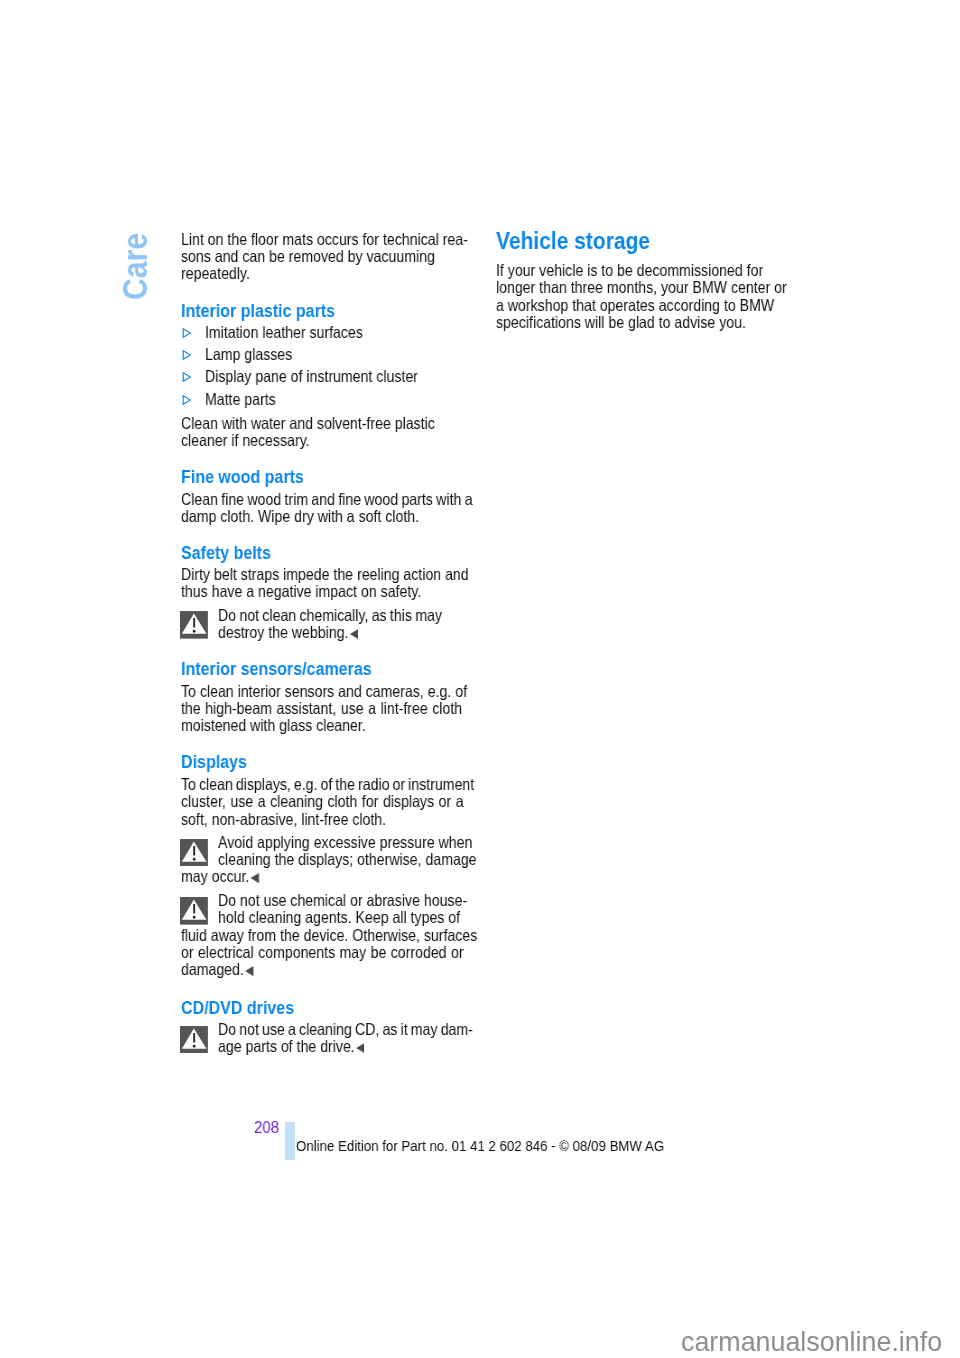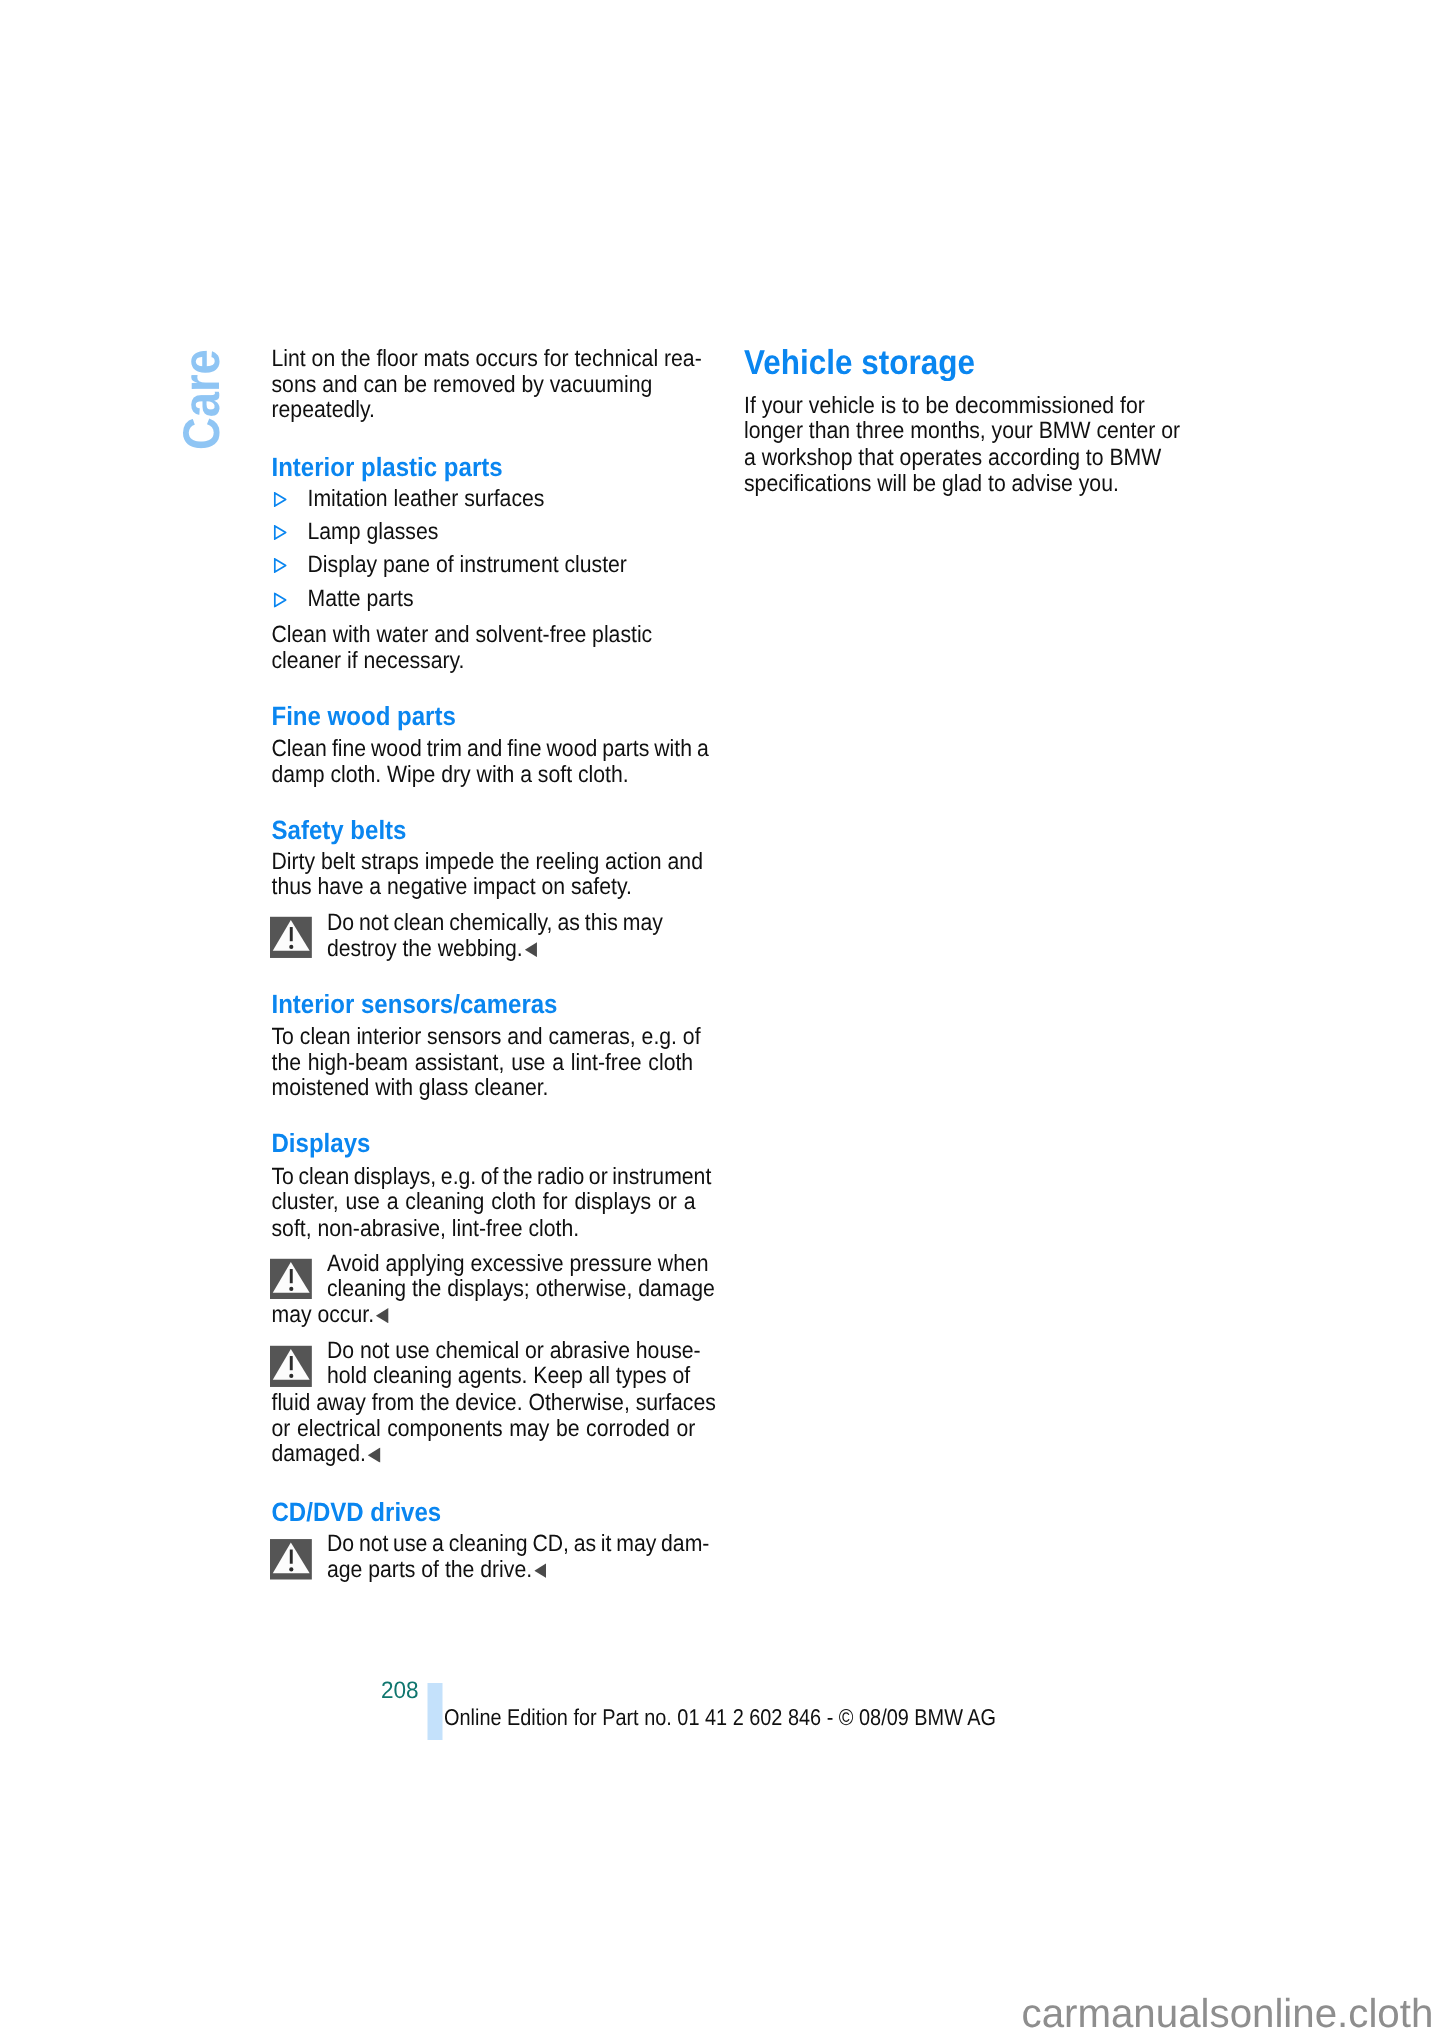--- a/index.html
+++ b/index.html
@@ -11,21 +11,21 @@
   .body-txt{font-size:15.67px;line-height:17.3px;color:#101010;transform:scaleX(0.903);}
   .head{font-size:17.6px;line-height:17.6px;font-weight:bold;color:#0a86f0;transform:scaleX(0.911);}
   .bighead{font-size:23.1px;line-height:23.1px;font-weight:bold;color:#0a86f0;transform:scaleX(0.909);}
 
   .tab{position:absolute;opacity:0.999;will-change:transform;transform-origin:0 0;font-size:34.4px;line-height:34.4px;font-weight:bold;color:#8fc5f4;white-space:nowrap;}
 
   .bul{position:absolute;width:9.5px;height:10.0px;}
   .warn-icon{position:absolute;width:27.9px;height:27.7px;}
   .endmark{display:inline-block;width:9.3px;height:10.2px;margin-left:1.6px;vertical-align:-1.2px;}
 
-  .footer-num{position:absolute;opacity:0.999;will-change:transform;font-size:15.85px;line-height:15.85px;color:#0f766e;transform-origin:0 0;transform:scaleX(0.95);}
+  .footer-num{position:absolute;opacity:0.999;will-change:transform;font-size:15.85px;line-height:15.85px;color:#6d28d9;transform-origin:0 0;transform:scaleX(0.95);}
   .footer-bar{position:absolute;background:#c4e1fb;}
   .footer-txt{position:absolute;opacity:0.999;will-change:transform;font-size:15.3px;line-height:15.3px;color:#101010;transform-origin:0 0;transform:scaleX(0.867);white-space:pre;}
   .wm{position:absolute;opacity:0.999;will-change:transform;font-size:26.85px;line-height:26.85px;color:#8e8e8e;white-space:pre;}
 </style>
 </head>
 <body>
 
 <div class="page">
 
   <div class="tab" style="left:118px;top:300px;transform:rotate(-90deg) scaleX(0.878);">Care</div>
@@ -127,15 +127,15 @@
   <div class="blk bighead" style="left:496px;top:230.4px;">Vehicle storage</div>
   <div class="blk body-txt" style="left:496px;top:262px;">If your vehicle is to be decommissioned for</div>
   <div class="blk body-txt" style="left:496px;top:279.3px;">longer than three months, your BMW center or</div>
   <div class="blk body-txt" style="left:496px;top:296.6px;">a workshop that operates according to BMW</div>
   <div class="blk body-txt" style="left:496px;top:313.9px;">specifications will be glad to advise you.</div>
 
   <div class="footer-num" style="left:254px;top:1120px;">208</div>
   <div class="footer-bar" style="left:285px;top:1121.8px;width:10.1px;height:37.9px;"></div>
   <div class="footer-txt" style="left:295.8px;top:1138px;">Online Edition for Part no. 01 41 2 602 846 - © 08/09 BMW AG</div>
 
-  <div class="wm" style="left:681px;top:1329px;">carmanualsonline.cloth</div>
+  <div class="wm" style="left:681px;top:1329px;">carmanualsonline.info</div>
 
 </div>
 
 </body></html>

